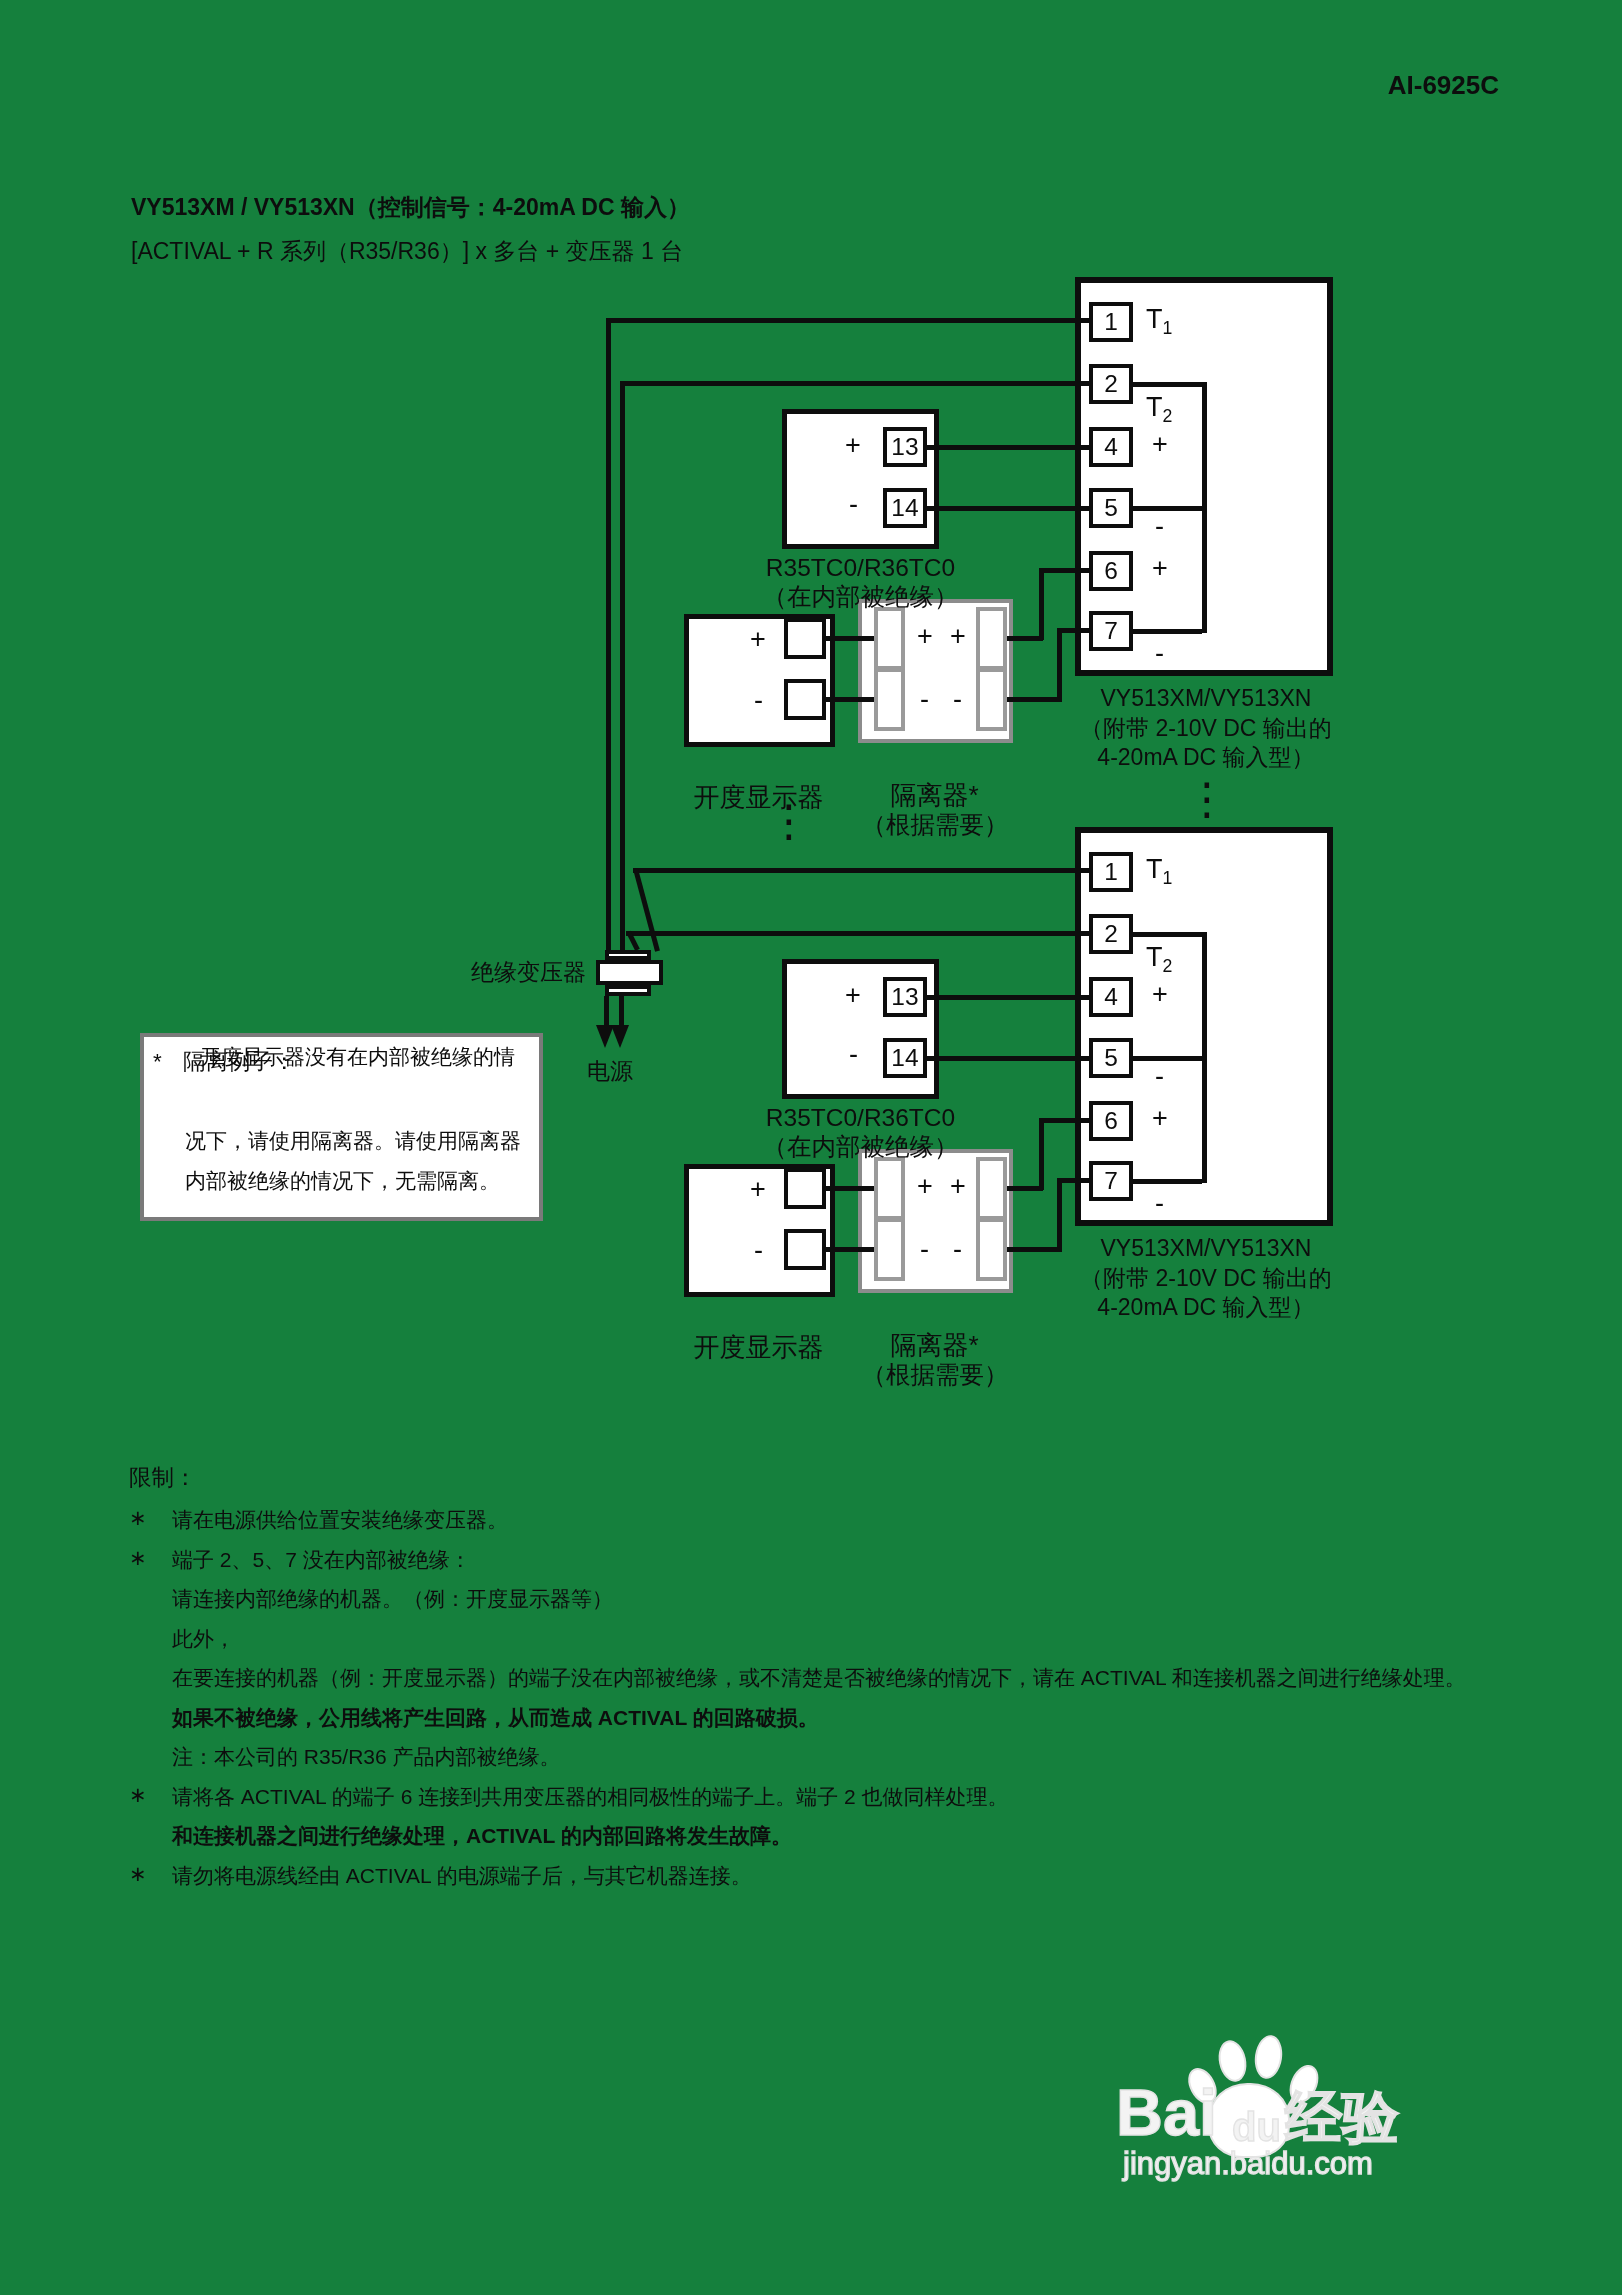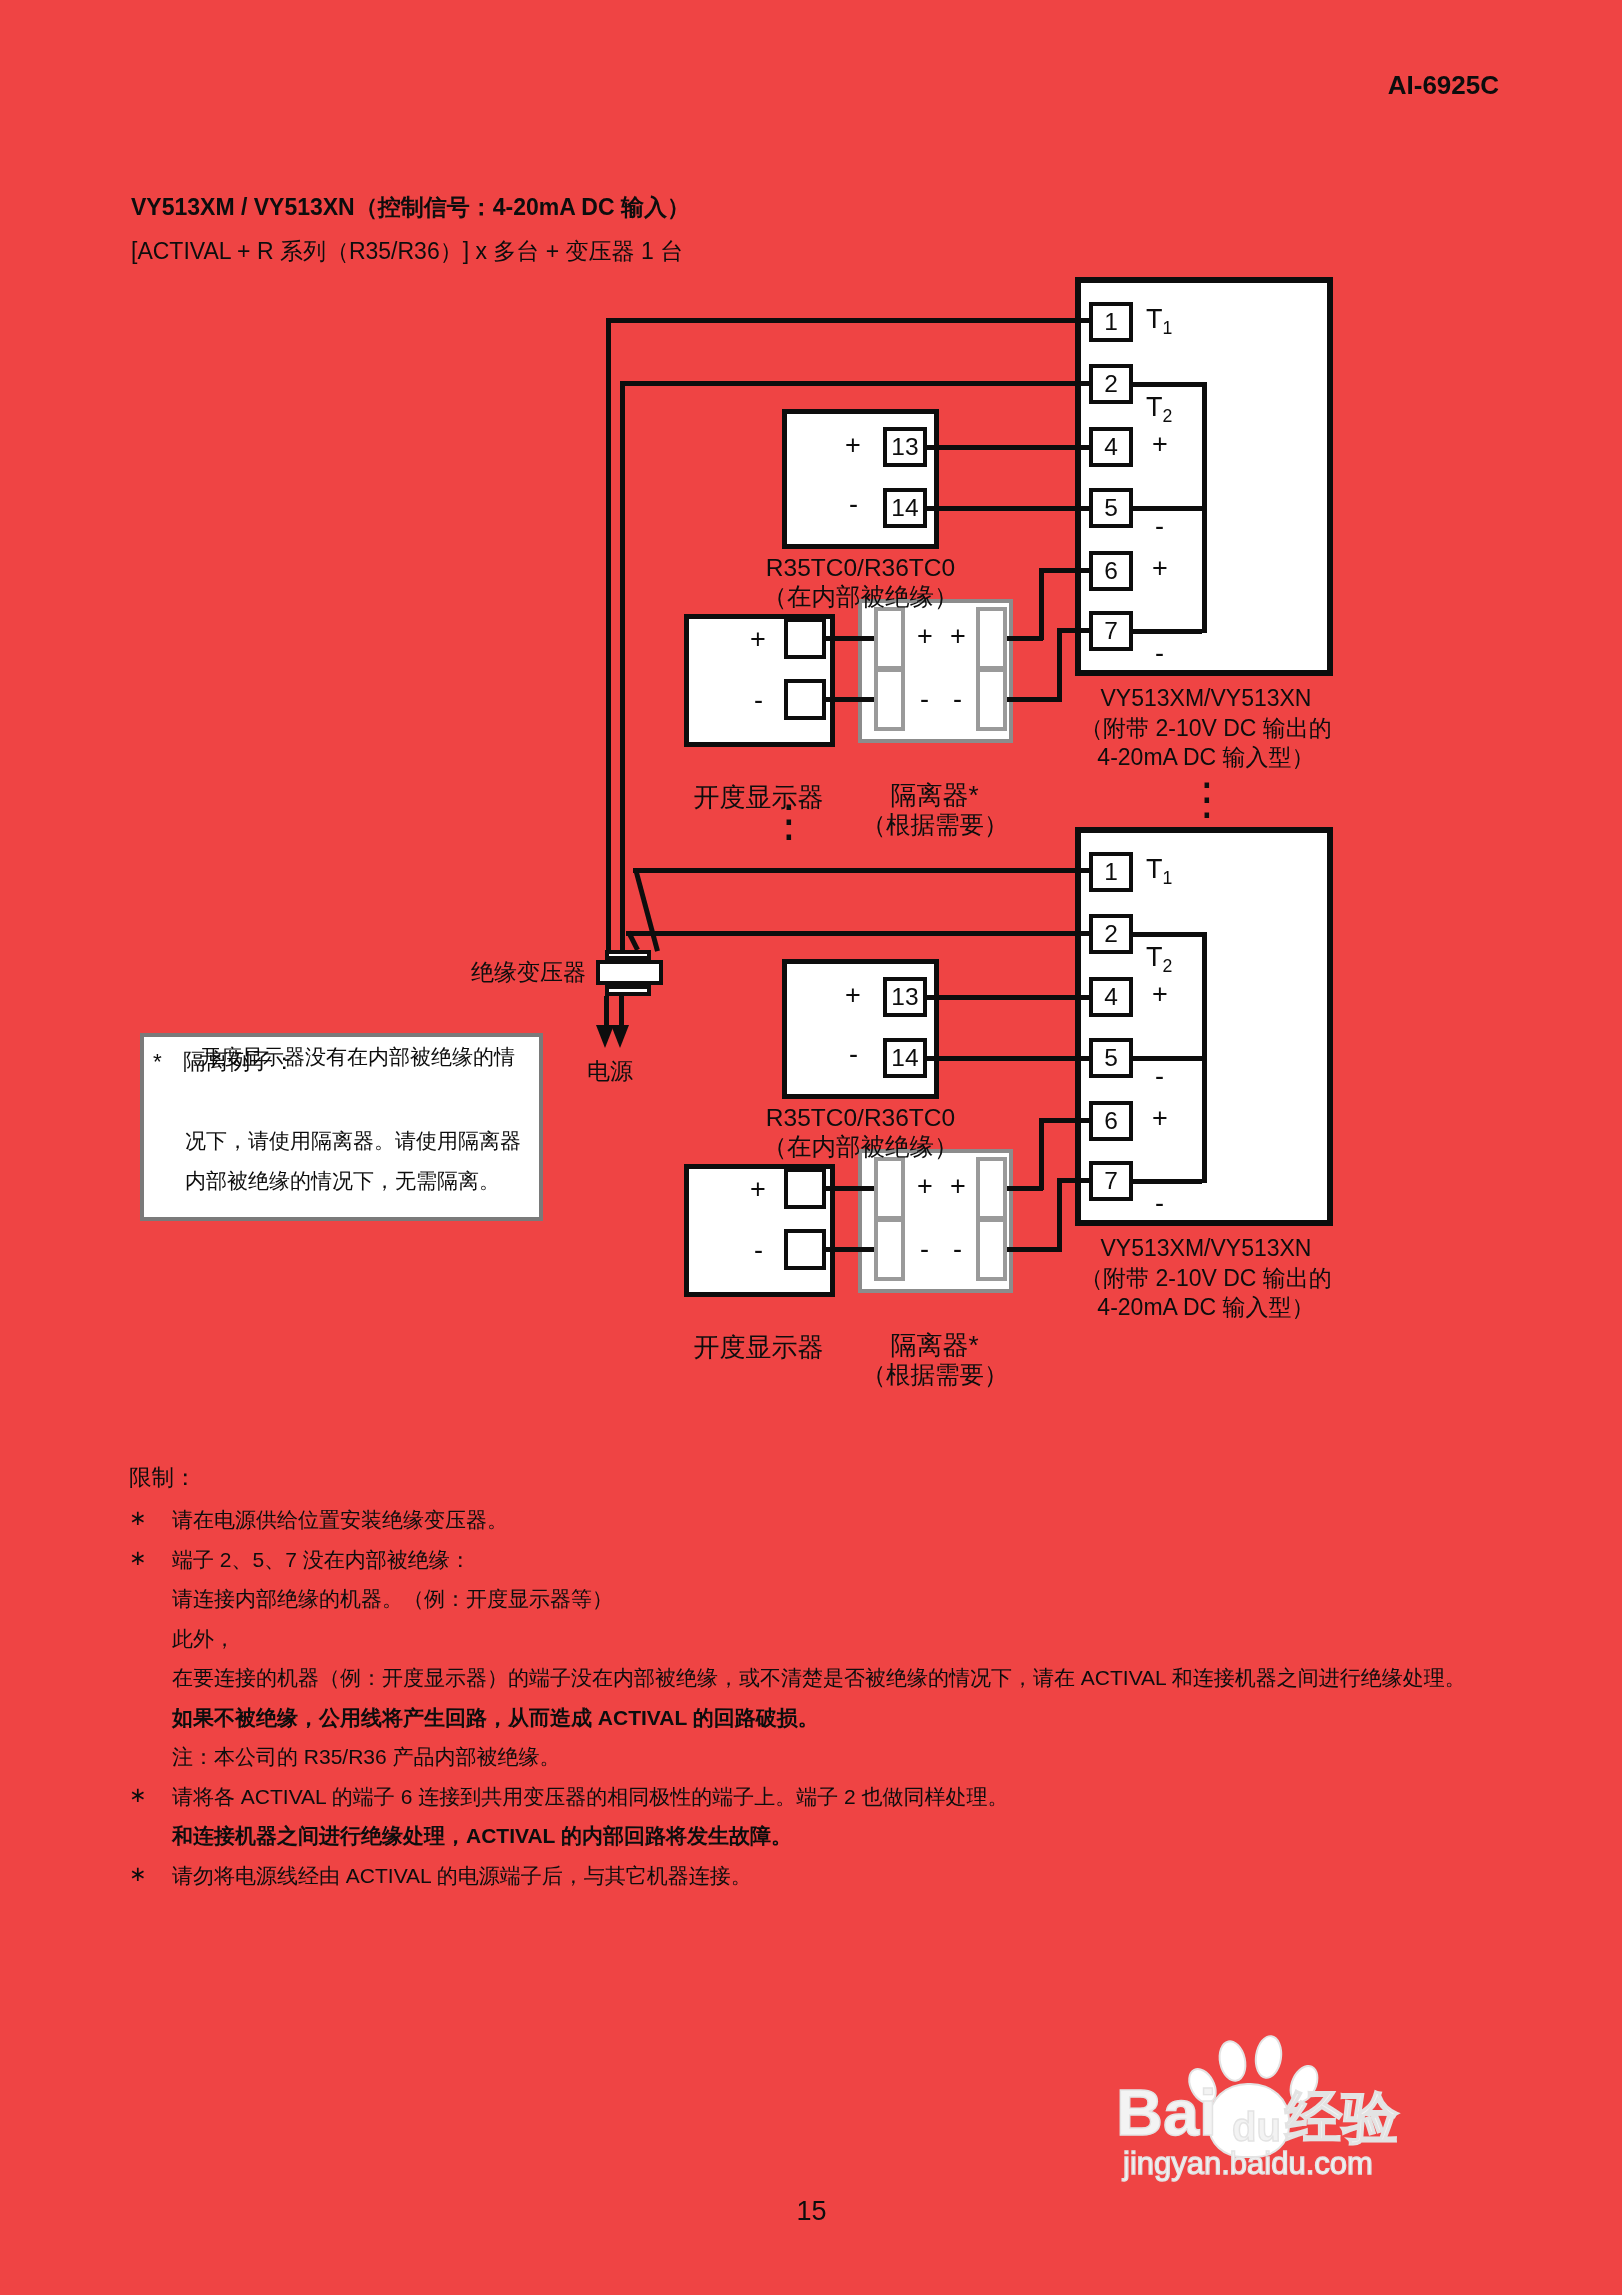--- a/index.html
+++ b/index.html
@@ -1,16 +1,16 @@
 <!DOCTYPE html>
 <html style="font-size:11px"><head>
 <meta charset="utf-8">
 <style>
   html,body{margin:0;padding:0;background:#fff;}
-  #page{position:relative;width:1623px;height:2295px;background:#ef4444;overflow:hidden;
+  #page{position:relative;width:1623px;height:2295px;background:#15803d;overflow:hidden;
         font-family:"Liberation Sans","DejaVu Sans",sans-serif;color:#0d0d0d;}
   .a{position:absolute;}
   
   .wh{position:absolute;height:4.8px;background:#0d0d0d;z-index:2;}
   .wv{position:absolute;width:4.8px;background:#0d0d0d;z-index:2;}
   .dg{transform-origin:top center;}
   
   .bx{position:absolute;box-sizing:border-box;border:5.5px solid #0d0d0d;background:#fff;z-index:1;}
   .bx9{border-width:6.1px;}
   .gray{border:4.8px solid #8c8c8c;}
@@ -194,21 +194,20 @@
     <div class="pawpart" style="left:76px;top:1.4px;width:27px;height:44px;border-radius:50%;transform:rotate(8deg);"></div>
     <div class="pawpart" style="left:11px;top:33px;width:24.5px;height:38px;border-radius:50%;transform:rotate(-28deg);"></div>
     <div class="pawpart" style="left:112px;top:30px;width:26px;height:40px;border-radius:50%;transform:rotate(24deg);"></div>
     <div class="pawpart" style="left:29px;top:49px;width:82px;height:75px;border-radius:48% 48% 42% 42%;"></div>
   </div>
   <div class="wmtext" style="left:1116px;top:2075px;font-size:65px;">Bai</div>
   <div class="wmtext" style="left:1232px;top:2105px;font-size:40px;">du</div>
   <div class="wmtext" style="left:1285px;top:2080px;font-size:57px;">经验</div>
   <div class="wmtext" style="left:1123px;top:2146px;font-size:31px;font-weight:normal;">jingyan.baidu.com</div>
 
-  <div class="cp" style="left:0;top:2196px;width:1623px;font-size:27px;">15</div>
 
 <div id="diagram-unit-2" class="a" style="left: 0px; top: 823px; width: 1623px; height: 613px;">
 
     <div class="bx bx9" style="left:1075px;top:4.1px;width:258px;height:399px;"></div>
 
     <div class="wv" style="left:1202px;top:109px;height:251px;"></div>
     <div class="wh" style="left:1133px;top:109px;width:69px;"></div>
     <div class="wh" style="left:1133px;top:233px;width:69px;"></div>
     <div class="wh" style="left:1133px;top:356px;width:69px;"></div>
 

